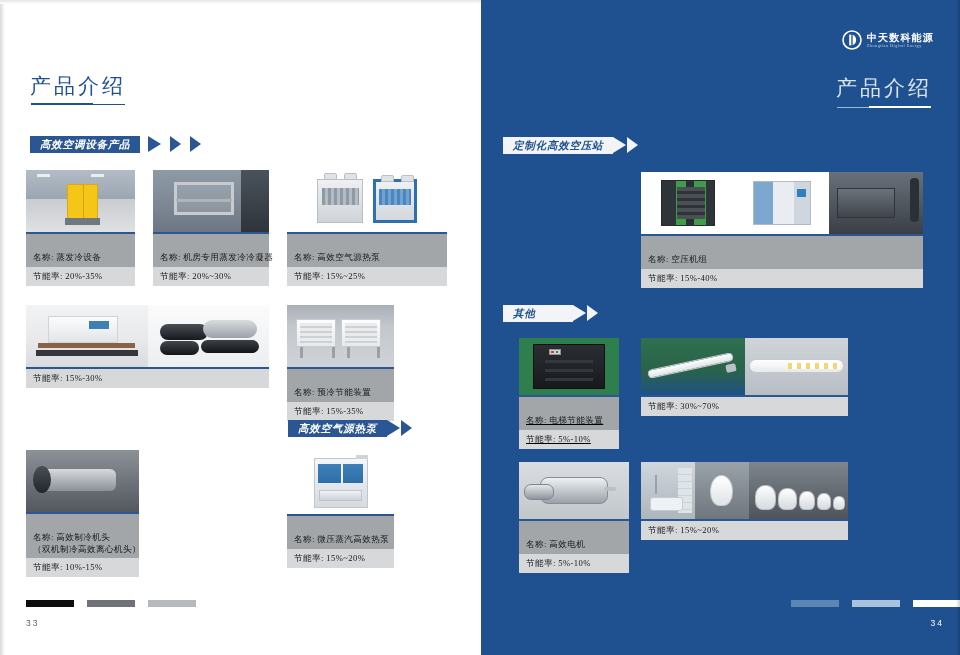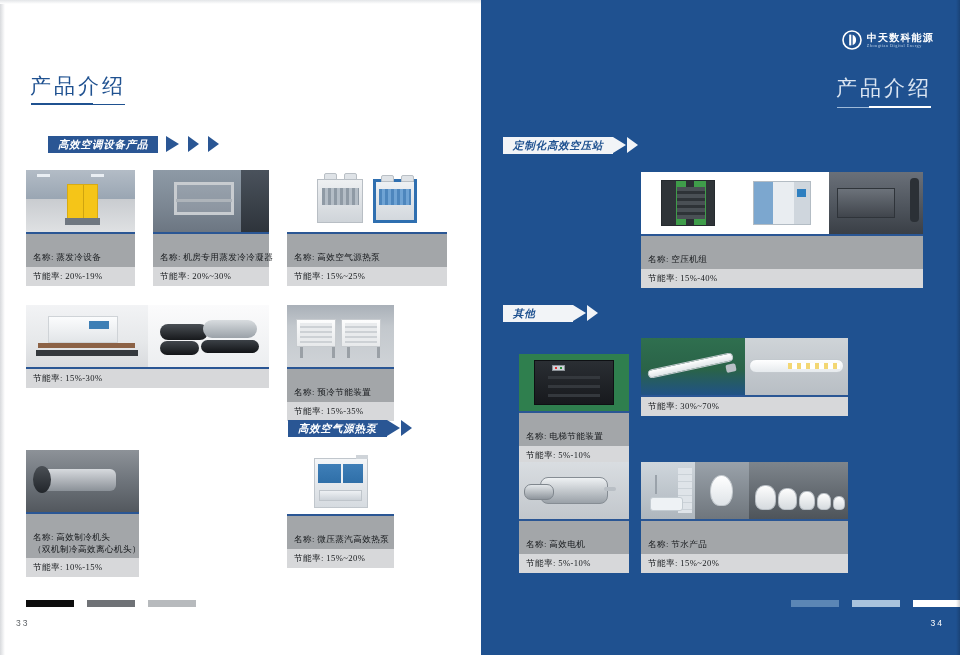--- a/index.html
+++ b/index.html
@@ -81,21 +81,21 @@
     background: #d7d8da; color: #15181b;
     font-size: 8.6px; letter-spacing: .4px; padding: 4px 6px 4px 7px;
     line-height: 1.3; white-space: nowrap;
   }
   .card-rate.empty { min-height: 16px; }
 
   
   .footer-bars { position: absolute; display: flex; gap: 13px; }
   .fbar { width: 48px; height: 7px; }
   .page-num { position: absolute; font-size: 8.5px; letter-spacing: 2px; font-family: "Liberation Sans", sans-serif; }
-  .pn-left  { left: 16px; bottom: 27px; color: #5d6165; }
+  .pn-left  { left: 26px; bottom: 27px; color: #5d6165; }
   .pn-right { right: 16px; bottom: 27px; color: #ffffff; }
 
   
   .ph { width: 100%; height: 100%; position: relative; overflow: hidden; }
   .ph-corridor { background: linear-gradient(180deg,#b3bcc6 0%,#9aa6b3 46%,#c9ccd0 47%,#dfe1e3 100%); }
   .ph-corridor .door { position: absolute; left: 38%; top: 22%; width: 28%; height: 58%; background: #f5c518; border: 1px solid #d8ab12; }
   .ph-corridor .door::after { content:""; position:absolute; left:50%; top:0; bottom:0; width:1px; background:#cfa40f; }
   .ph-corridor .base { position: absolute; left: 36%; top: 78%; width: 32%; height: 10%; background: #6f7780; }
   .ph-corridor .lamp { position:absolute; top:6%; width:12%; height:3px; background:#e9eef3; }
 
@@ -186,39 +186,39 @@
 <body>
 
 <div class="spread">
 
   <div class="page page-left">
 
     <div class="page-title title-left">产品介绍</div>
     <div class="title-rule rule-left"></div>
     <div class="title-rule rule-left-thin"></div>
 
-    <div class="banner banner-dark" style="left:48px; top:136px;gap:8px;">
+    <div class="banner banner-dark" style="left:30px; top:136px;gap:8px;">
       <div class="banner-body">高效空调设备产品</div>
       <div class="banner-tip"></div>
       <div class="banner-chev"></div>
       <div class="banner-chev c2"></div>
     </div>
 
     <div class="card" style="left:26px; top:170px; width:109px;">
       <div class="card-photo" style="height:62px;">
         <div class="ph ph-corridor">
           <div class="lamp" style="left:10%"></div>
             <div class="lamp" style="left:60%"></div>
           <div class="door"></div>
             <div class="base"></div>
         </div>
       </div>
       <div class="card-accent"></div>
       <div class="card-name">名称: 蒸发冷设备</div>
-      <div class="card-rate">节能率: 20%-19%</div>
+      <div class="card-rate">节能率: 20%-35%</div>
     </div>
 
     <div class="card" style="left:153px; top:170px; width:116px;">
       <div class="card-photo" style="height:62px;">
         <div class="ph ph-cond">
           <div class="frame"></div>
           <div class="bar" style="left:20%; top:46%; width:48%; height:3px;"></div>
           <div class="dark"></div>
         </div>
       </div>
@@ -388,21 +388,21 @@
       <div class="card-name">名称: 空压机组</div>
       <div class="card-rate">节能率: 15%-40%</div>
     </div>
 
     <div class="banner banner-light" style="left:22px; top:305px;">
       <div class="banner-body" style="min-width:70px">其他</div>
       <div class="banner-tip"></div>
       <div class="banner-chev"></div>
     </div>
 
-    <div class="card" style="left:38px; top:354px; width:110px;">
+    <div class="card" style="left:38px; top:338px; width:100px;text-decoration:underline;">
       <div class="card-photo" style="height:57px;">
         <div class="ph ph-elev">
           <div class="panel">
             <div class="led">
                 <i></i>
                 <b></b>
               </div>
             <div class="strip" style="top:36%"></div>
             <div class="strip" style="top:56%"></div>
             <div class="strip" style="top:76%"></div>
@@ -464,21 +464,20 @@
           <div class="ph ph-urinals">
             <div class="u" style="left:6%;width:22%;height:44%"></div>
             <div class="u" style="left:30%;width:19%;height:38%"></div>
             <div class="u" style="left:51%;width:16%;height:33%"></div>
             <div class="u" style="left:69%;width:14%;height:29%"></div>
             <div class="u" style="left:85%;width:12%;height:25%"></div>
           </div>
         </div>
       </div>
       <div class="card-accent"></div>
-      <div class="card-name">名称: 节水产品</div>
       <div class="card-rate">节能率: 15%~20%</div>
     </div>
 
     <div class="footer-bars" style="left:310px; bottom:48px;">
       <div class="fbar" style="background:#5b86b5"></div>
       <div class="fbar" style="background:#a9c3dd"></div>
       <div class="fbar" style="background:#ffffff"></div>
     </div>
     <div class="page-num pn-right">34</div>
   </div>

